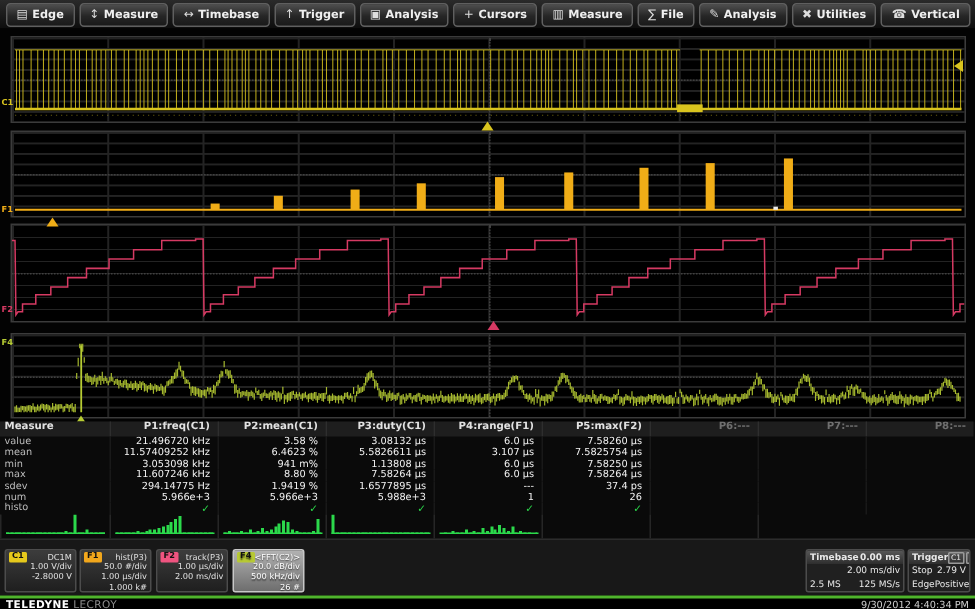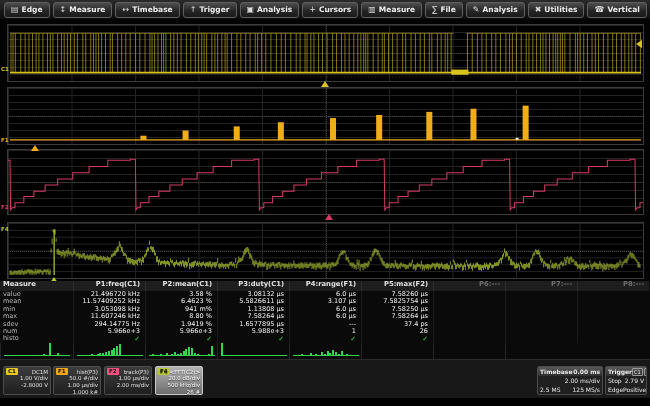--- a/index.html
+++ b/index.html
@@ -453,13 +453,20 @@
         <span>Stop</span>
         <span>2.79 V</span>
       </div>
       <div class="p-row">
         <span>Edge</span>
         <span>Positive</span>
       </div>
     </div>
   </div>
 
+  <div id="footer">
+    <span id="brand">
+      <span class="b1">TELEDYNE</span>
+      <span class="b2">LECROY</span>
+    </span>
+    <span id="datetime">9/30/2012 4:40:34 PM</span>
+  </div>
 </div>
 
 </body></html>

